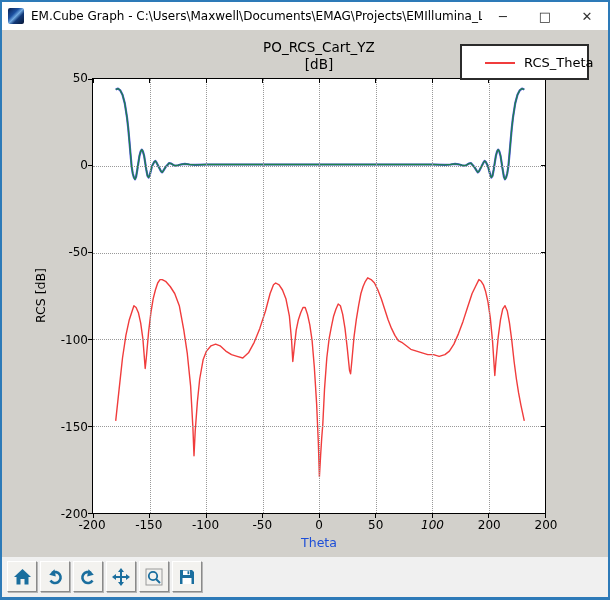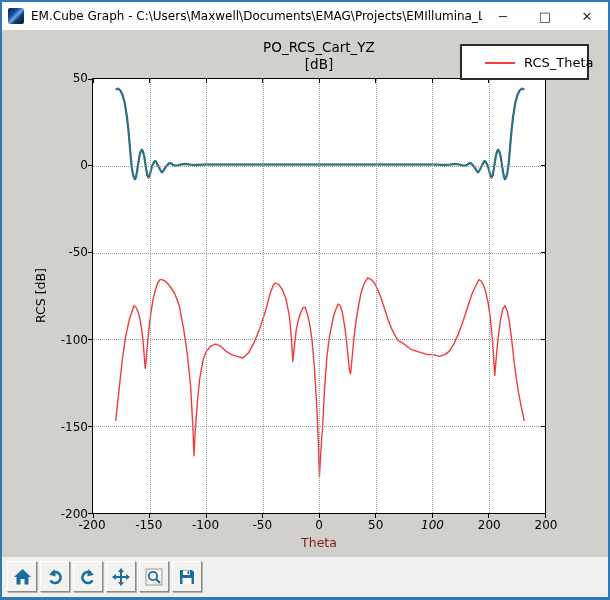--- a/index.html
+++ b/index.html
@@ -19,21 +19,21 @@
   .plot-title { position:absolute; left:90px; width:454px; top:9px; text-align:center; font-size:13.5px; color:#000; line-height:1.25; }
   .axes { position:absolute; left:90px; top:48px; width:454px; height:436px; background:#fff; border:1px solid #000; }
   .gridline-v { position:absolute; top:0; bottom:0; width:0; border-left:1px dotted #999; }
   .gridline-h { position:absolute; left:0; right:0; height:0; border-top:1px dotted #999; }
   .tick-x { position:absolute; bottom:-5px; width:1px; height:5px; background:#000; }
   .tick-y { position:absolute; left:-5px; height:1px; width:5px; background:#000; }
   .tick-x-in { position:absolute; top:0; width:1px; height:4px; background:#000; }
   .tick-y-in { position:absolute; right:0; height:1px; width:4px; background:#000; }
   .xtick-label { position:absolute; top:488px; transform:translateX(-50%); font-size:12px; color:#000; }
   .ytick-label { position:absolute; right:524px; transform:translateY(-50%); font-size:12px; color:#000; white-space:nowrap; }
-  .xlabel { position:absolute; left:90px; width:454px; top:505px; text-align:center; font-size:12.5px; color:#7f1d1d; }
+  .xlabel { position:absolute; left:90px; width:454px; top:505px; text-align:center; font-size:12.5px; color:#1d4ed8; }
   .ylabel { position:absolute; left:-180px; top:258px; width:436px; text-align:center; font-size:12.5px; color:#000;
             transform:rotate(-90deg); transform-origin:center; }
   .curves { position:absolute; left:0; top:0; width:454px; height:436px; }
 
   
   .legend { position:absolute; left:458px; top:14px; width:129px; background:#fff; border:2px solid #2b2b2b; padding:5px 8px 4px 23px; z-index:5; }
   .legend-row { display:flex; align-items:center; height:23px; }
   .legend-sample { width:30px; height:0; border-top:2px solid #000; margin-right:9px; flex:0 0 30px; }
   .legend-label { font-size:13px; color:#000; white-space:nowrap; }
 

